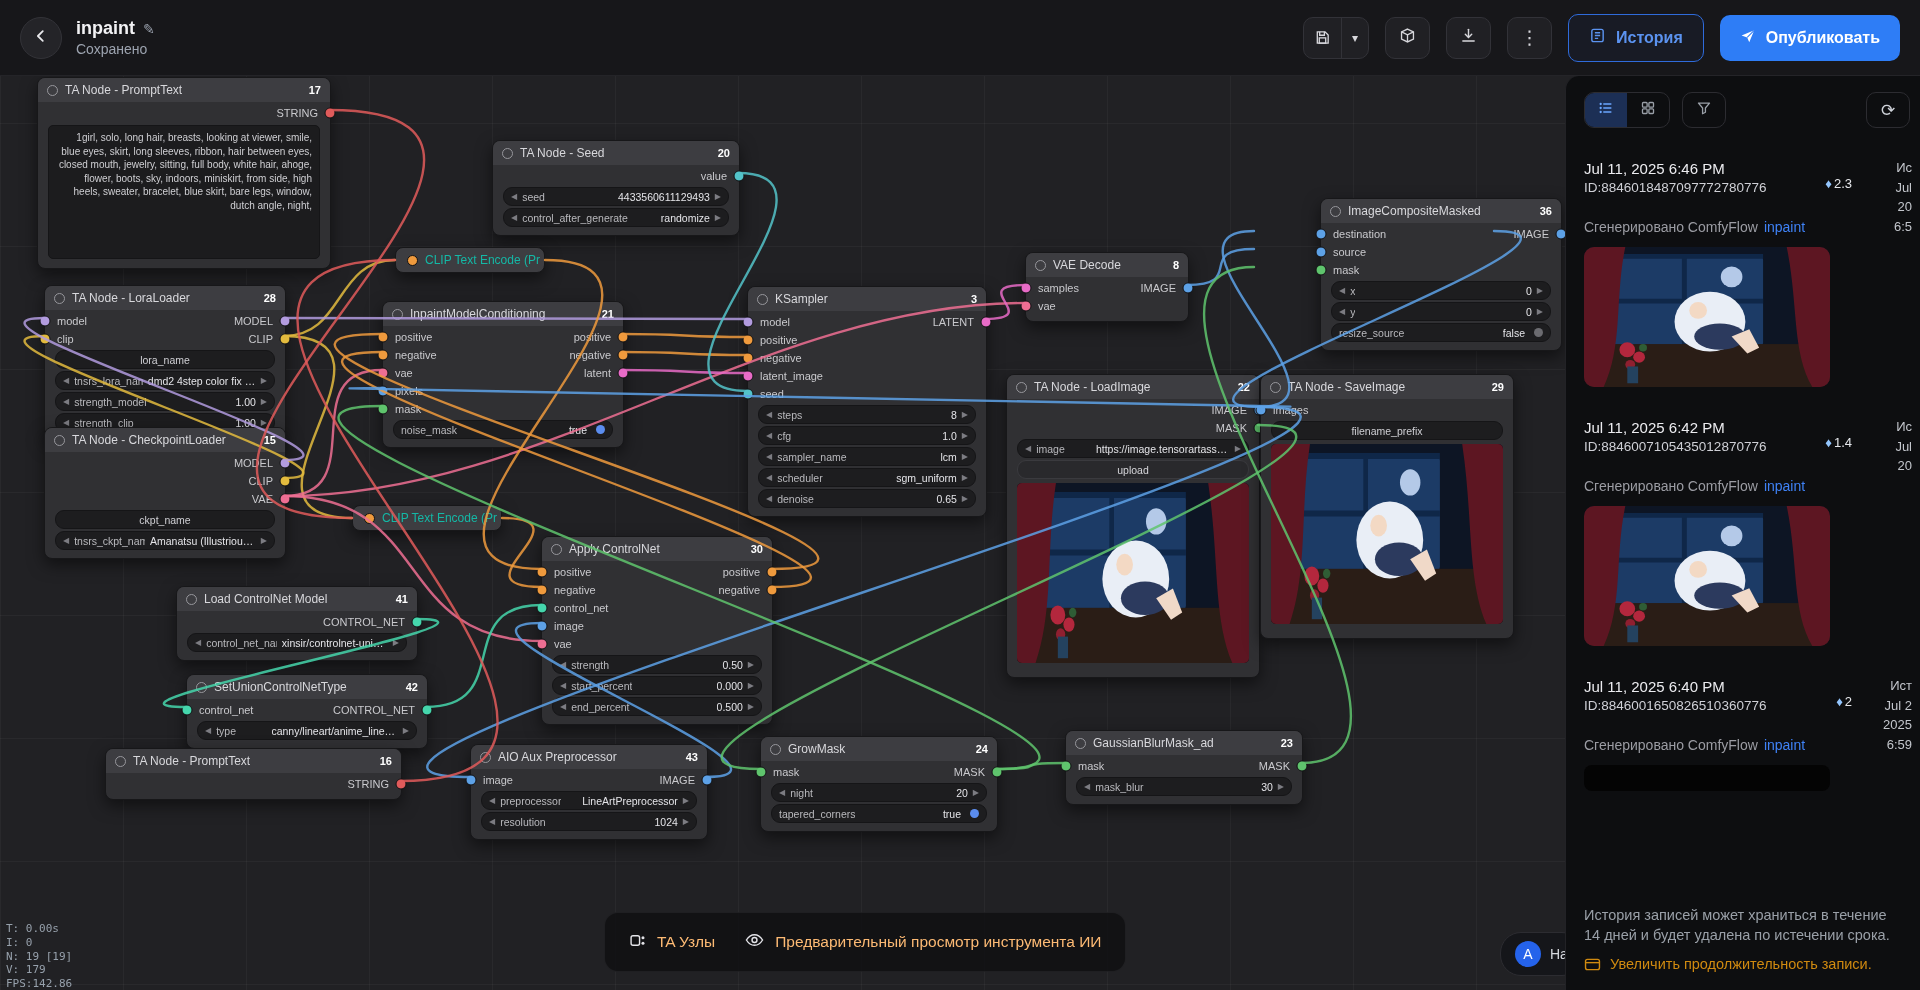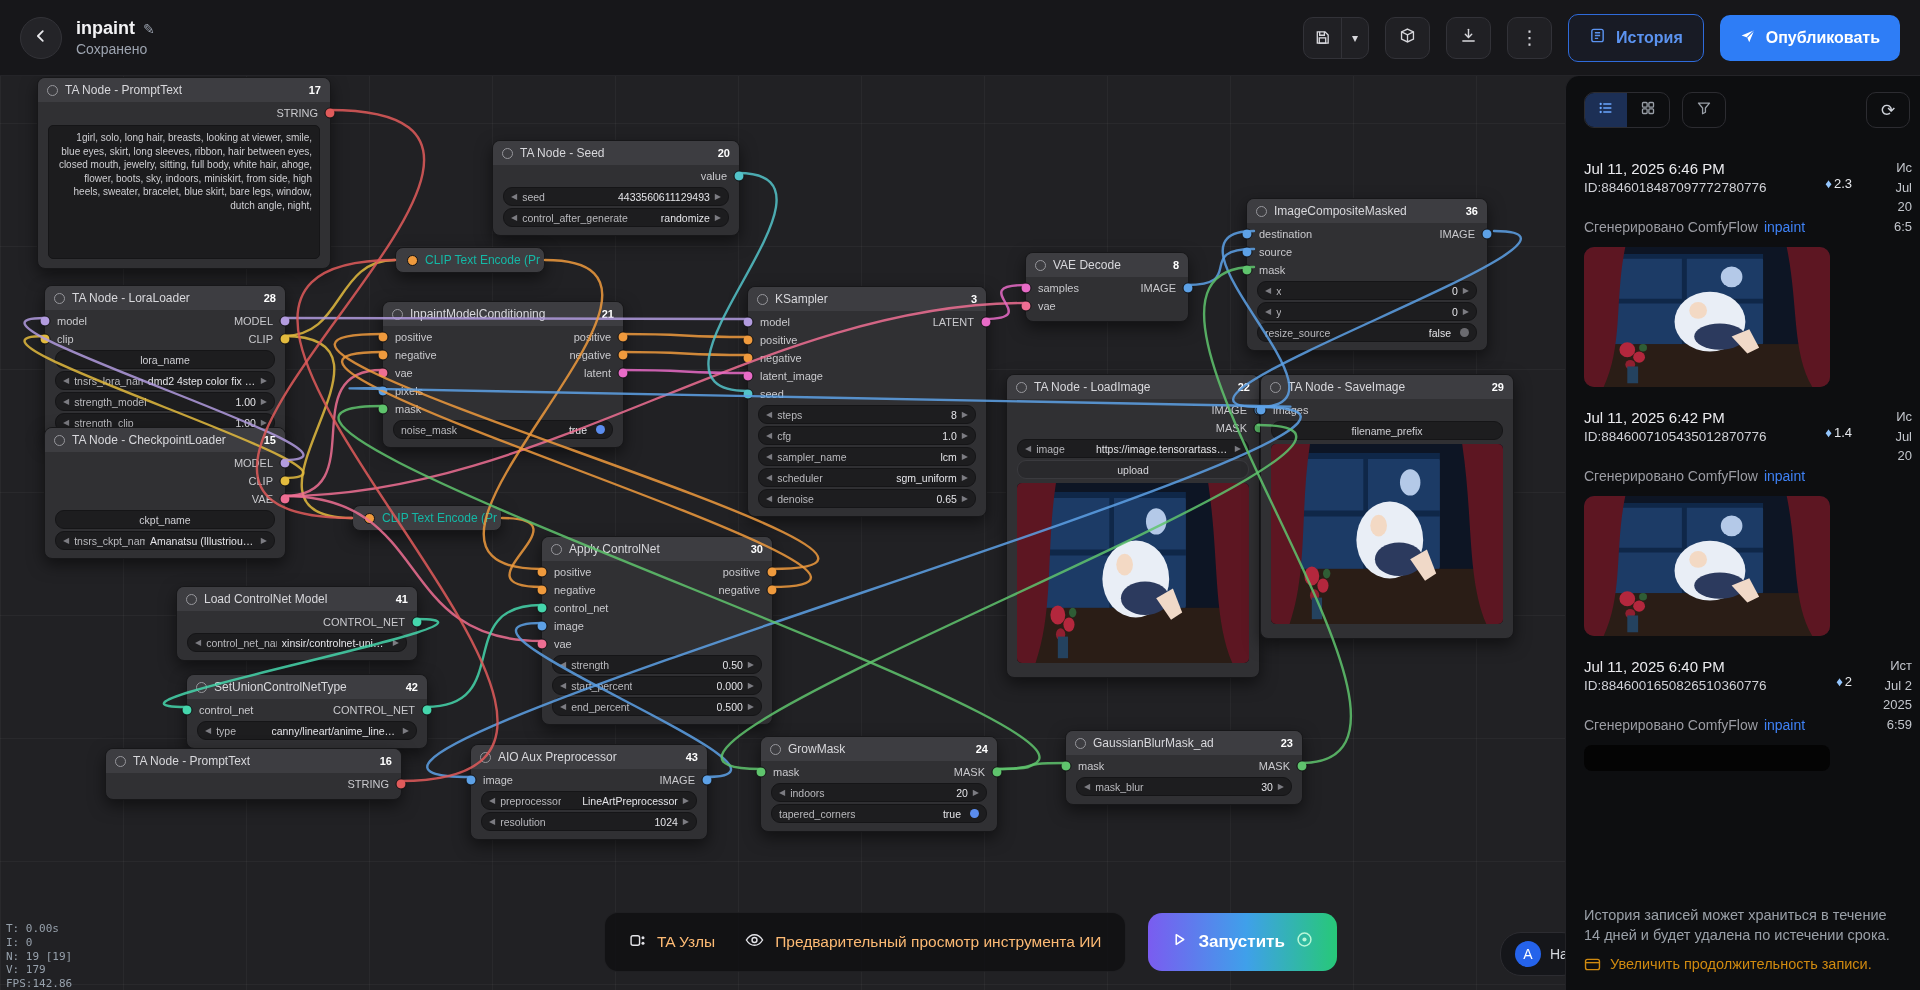--- a/index.html
+++ b/index.html
@@ -88,21 +88,21 @@
       border-left:1px solid #222226;border-top-left-radius:14px;z-index:6;box-sizing:border-box;
       padding:16px 10px 14px 18px;display:flex;flex-direction:column;overflow:hidden;}
   .sb-toolbar{display:flex;align-items:center;gap:12px;}
   .seg{display:flex;border:1px solid #2c2c31;border-radius:10px;overflow:hidden;}
   .seg .cell{width:42px;height:34px;display:flex;align-items:center;justify-content:center;}
   .seg .cell.active{background:#1c2f55;}
   .sb-iconbtn{width:42px;height:34px;border:1px solid #2c2c31;border-radius:10px;display:flex;
       align-items:center;justify-content:center;color:#cfd3da;}
   .sb-refresh{margin-left:auto;font-size:17px;}
   #entries{margin-top:32px;}
-  .h-entry{position:relative;margin-bottom:22px;}
+  .h-entry{position:relative;margin-bottom:32px;}
   .h-date{font-size:15px;color:#ececf0;}
   .h-id{font-size:13.5px;color:#cfd0d6;margin-top:3px;}
   .h-cap{font-size:14px;color:#9b9ca3;margin-top:24px;}
   .h-cap .lnk{color:#3f82f6;margin-left:6px;}
   .h-thumb{margin-top:12px;width:246px;height:140px;border-radius:10px;overflow:hidden;background:#0b0f18;}
   .h-thumb svg{display:block;width:100%;height:100%;}
   .h-bar{margin-top:12px;width:246px;height:26px;border-radius:8px;background:#040404;}
   .h-cost{position:absolute;right:58px;top:16px;font-size:13px;color:#e5e7eb;white-space:nowrap;}
   .h-cost .dia{color:#93c5fd;margin-right:2px;}
   .h-frag{position:absolute;right:-2px;top:-2px;width:46px;font-size:13px;color:#c3c6cc;
@@ -350,21 +350,21 @@
             <span class="lbl-l">samples</span>
             <span class="lbl-r">IMAGE</span>
             <span class="port r" style="background: rgb(93, 161, 230);"></span>
           </div>
           <div class="row">
             <span class="port l" style="background: rgb(238, 110, 147);"></span>
             <span class="lbl-l">vae</span>
           </div>
         </div>
       </div>
-      <div class="node" style="left: 1246px; top: 198px; width: 240px;">
+      <div class="node" style="left: 1320px; top: 198px; width: 240px;">
         <div class="node-title">
           <span class="cdot"></span>
           <span>ImageCompositeMasked</span>
           <span class="badge">36</span>
         </div>
         <div class="nrows">
           <div class="row">
             <span class="port l" style="background: rgb(93, 161, 230);"></span>
             <span class="lbl-l">destination</span>
             <span class="lbl-r">IMAGE</span>
@@ -605,21 +605,21 @@
         </div>
         <div class="nrows">
           <div class="row">
             <span class="port l" style="background: rgb(95, 196, 109);"></span>
             <span class="lbl-l">mask</span>
             <span class="lbl-r">MASK</span>
             <span class="port r" style="background: rgb(95, 196, 109);"></span>
           </div>
           <div class="widget">
             <span class="arrow">◀</span>
-            <span class="wlabel">indoors</span>
+            <span class="wlabel">night</span>
             <span class="wvalue">20</span>
             <span class="arrow">▶</span>
           </div>
           <div class="widget">
             <span class="wlabel">tapered_corners</span>
             <span class="wvalue">true</span>
             <span class="knob"></span>
           </div>
         </div>
       </div>
@@ -776,34 +776,20 @@
       <div class="dock-item">
         <span>
           <svg viewBox="0 0 20 14" width="19" height="14" fill="none" stroke="#e3e3e8" stroke-width="1.5">
               <path d="M1.5 7C3.8 3.2 6.6 1.4 10 1.4S16.2 3.2 18.5 7C16.2 10.8 13.4 12.6 10 12.6S3.8 10.8 1.5 7Z"></path>
               <circle cx="10" cy="7" r="2.6"></circle>
             </svg>
         </span>
         <span>Предварительный просмотр инструмента ИИ</span>
       </div>
     </div>
-    <button class="run-btn">
-      <span>
-        <svg viewBox="0 0 16 16" width="15" height="15" fill="none" stroke="#fff" stroke-width="1.6" stroke-linejoin="round">
-            <path d="M4.5 2.8 12.5 8l-8 5.2z"></path>
-          </svg>
-      </span>
-      <span>Запустить</span>
-      <span>
-        <svg viewBox="0 0 18 18" width="17" height="17" fill="none" stroke="#b9f7d8" stroke-width="1.6">
-            <circle cx="9" cy="9" r="6.8"></circle>
-            <circle cx="9" cy="9" r="2.2" fill="#b9f7d8" stroke="none"></circle>
-          </svg>
-      </span>
-    </button>
   </div>
 
   <div id="stats">
       <div>T: 0.00s</div>
       <div>I: 0</div>
       <div>N: 19 [19]</div>
       <div>V: 179</div>
       <div>FPS:142.86</div>
     </div>
 

